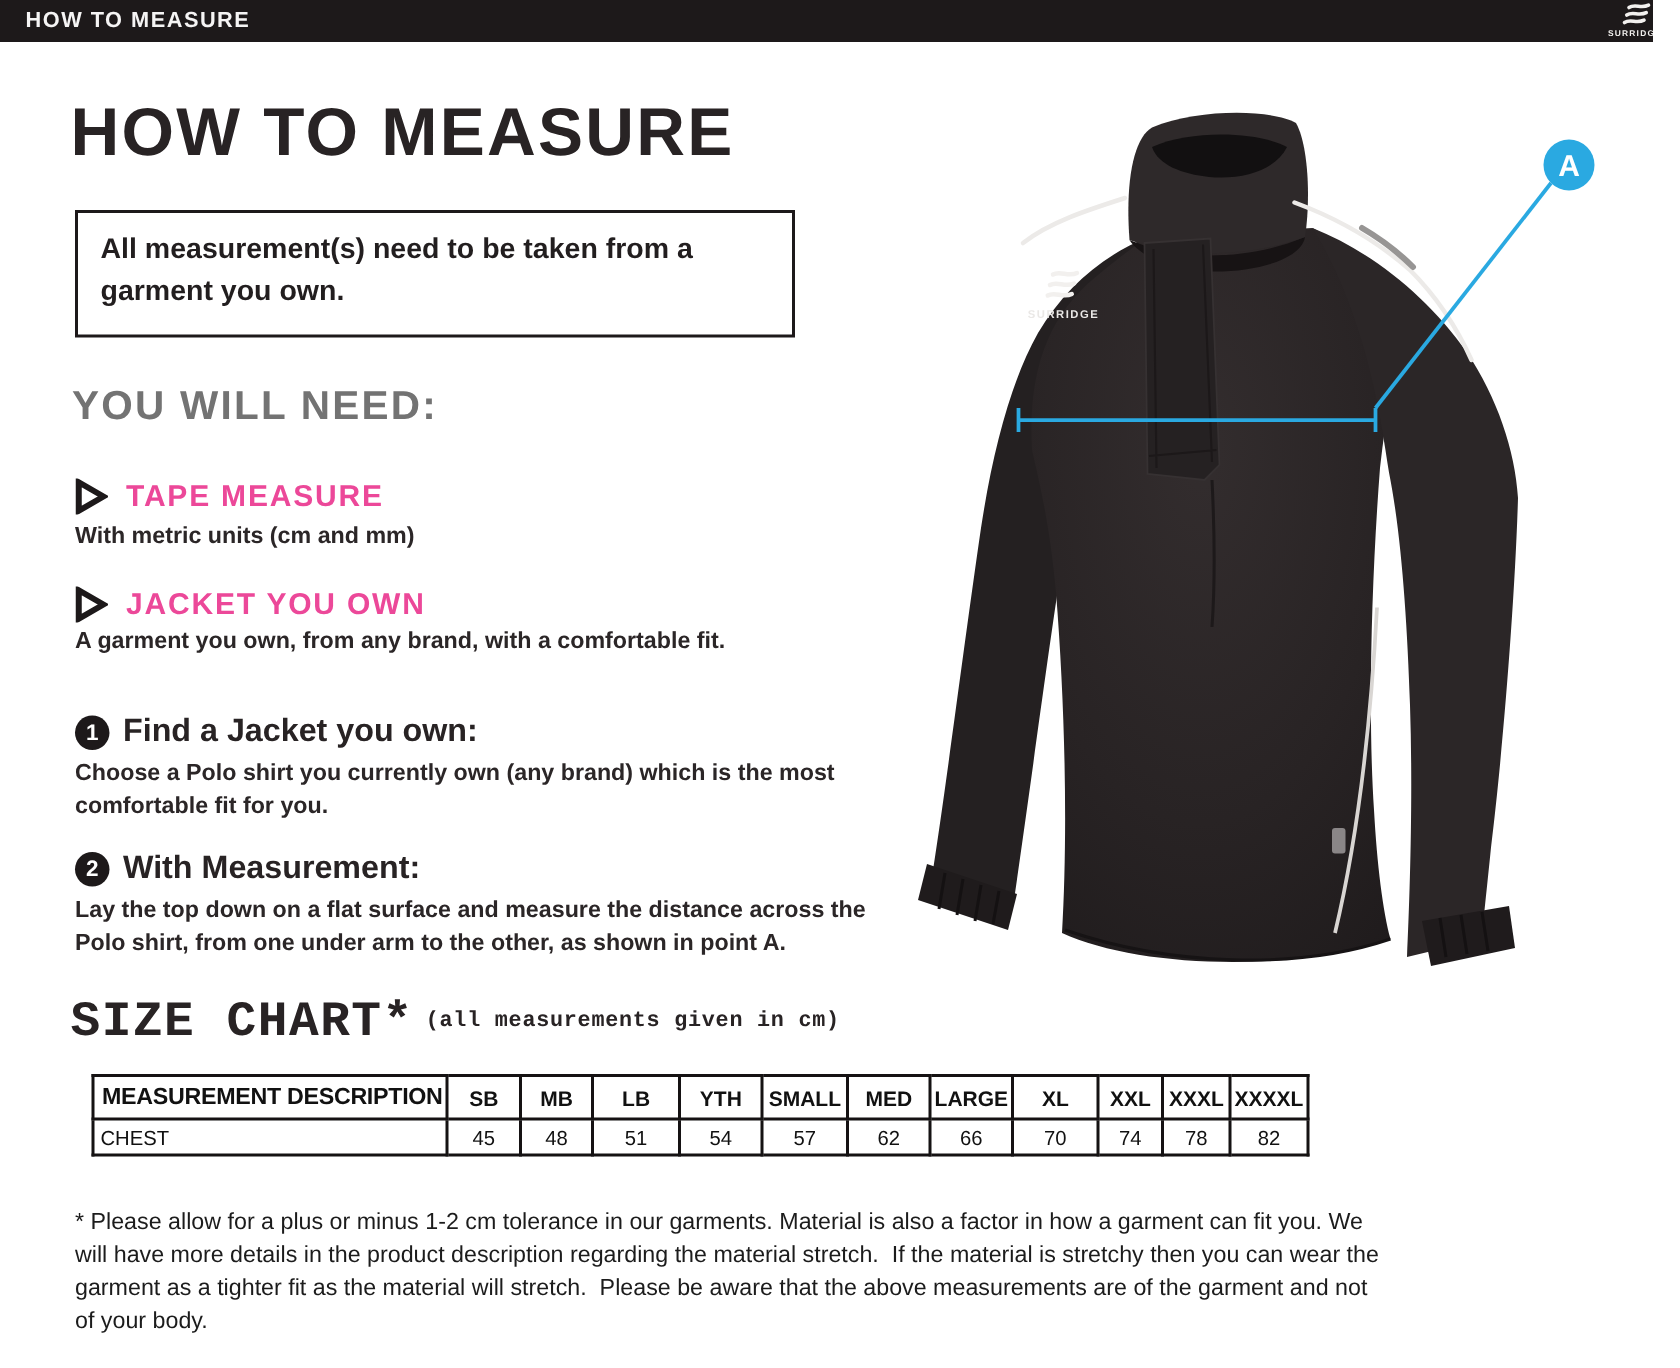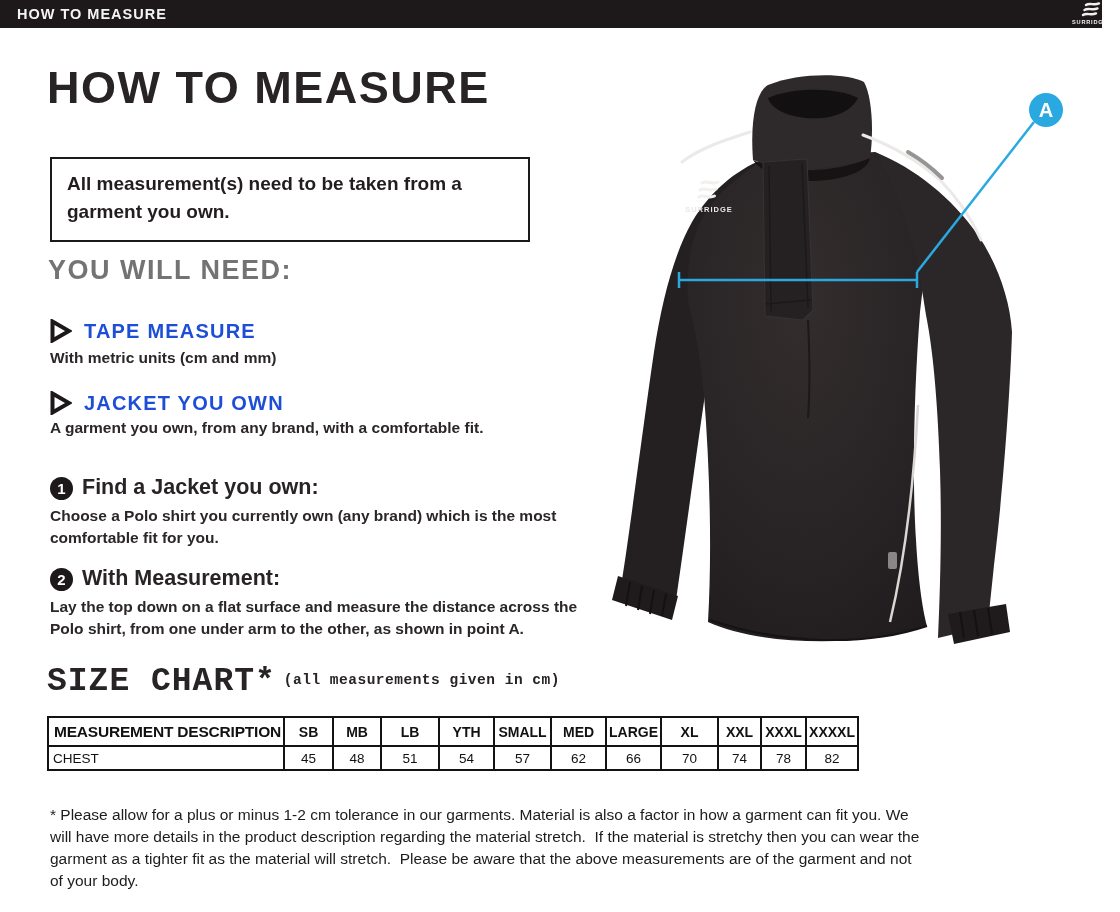--- a/index.html
+++ b/index.html
@@ -17,31 +17,31 @@
     color:#f5f4f4; font-size:14.5px; font-weight:bold; letter-spacing:1px;
     padding-left:17px;
   }
   .topbar-logo { position:absolute; right:10px; top:1px; }
   
   .h1 {
     position:absolute; left:47px; top:62px; font-size:45px; font-weight:bold;
     letter-spacing:1.5px; color:#282324; white-space:nowrap;
   }
   .notice {
-    position:absolute; left:50px; top:157px; width:480px; height:85px;
+    position:absolute; left:50px; top:140px; width:480px; height:85px;
     border:2.5px solid #1d191a; padding:11px 14px 10px 15px;
   }
   .notice p { font-size:19px; font-weight:bold; line-height:28px; color:#221e1f; }
   .h2 {
     position:absolute; left:48px; top:255px; font-size:27px; font-weight:bold;
     letter-spacing:1.5px; color:#737373; white-space:nowrap;
   }
   .need-item-label {
     position:absolute; font-size:20px; font-weight:bold; letter-spacing:1.2px;
-    color:#1d4ed8; white-space:nowrap;
+    color:#ec4899; white-space:nowrap;
   }
   .need-item-desc, .step-desc {
     position:absolute; font-size:15.5px; font-weight:bold; color:#2b2627;
     line-height:22px;
   }
   .tri-icon { position:absolute; width:22px; height:24px; }
   .step-num {
     position:absolute; width:23px; height:23px; background:#1d191a; color:#fff;
     border-radius:50%; font-size:15px; font-weight:bold; text-align:center;
     line-height:23px;
@@ -50,21 +50,21 @@
     position:absolute; font-size:21.5px; font-weight:bold; color:#282324;
     white-space:nowrap;
   }
   .h3 {
     position:absolute; left:47px; top:663px; font-size:33px; font-weight:bold;
     letter-spacing:1px; color:#282324; white-space:nowrap;font-family:Liberation Mono, monospace;
   }
   .h3-sub { font-size:14.5px; font-weight:bold; letter-spacing:0.5px; vertical-align:6px; margin-left:8px; }
   
   .size-table {
-    position:absolute; left:47px; top:716px; border-collapse:collapse;
+    position:absolute; left:61px; top:716px; border-collapse:collapse;
     table-layout:fixed; color:#111;padding-left:12px;
   }
   .size-table th, .size-table td {
     border:2px solid #151213; text-align:center; overflow:hidden; white-space:nowrap;
   }
   .size-table th { height:29px; font-size:14px; font-weight:bold; padding:0 2px; }
   .size-table th.desc { font-size:15.5px; text-align:left; padding-left:5px; letter-spacing:-0.2px; }
   .size-table tr.metric-row td { height:20px; font-size:12px; font-weight:bold; }
   .size-table tr.chest-row td { height:24px; font-size:13.5px; font-weight:normal; }
   .size-table td.row-label { text-align:left; padding-left:4px; }

